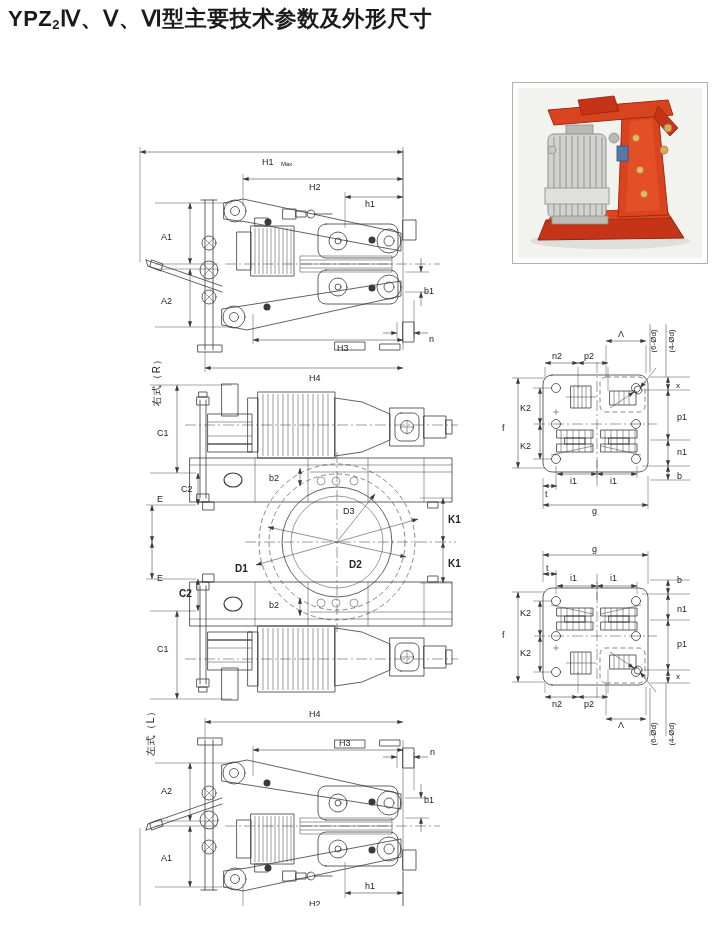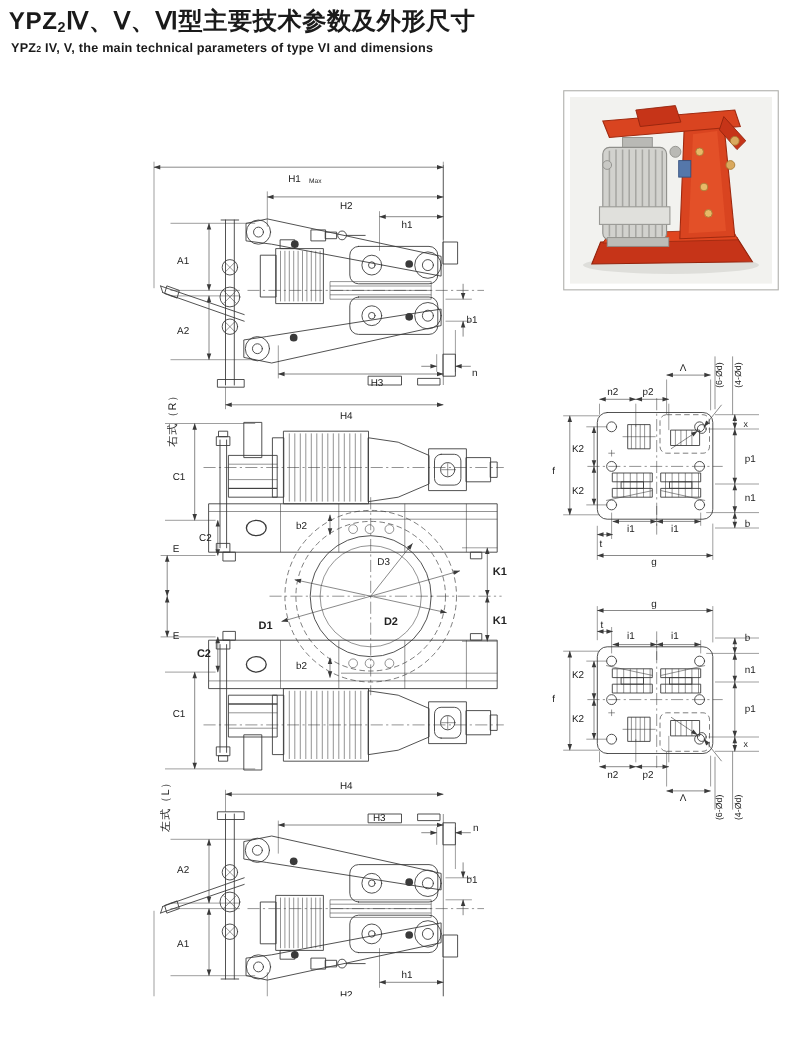--- a/index.html
+++ b/index.html
@@ -29,21 +29,20 @@
   svg text.rot{font-size:10px;letter-spacing:1px;}
   svg text.hole{font-size:8px;}
 </style>
 </head>
 <body>
 
 <div class="page">
 
   <div class="hdr">
     <h1><span>YPZ</span><span class="subnum">2</span><span>Ⅳ、Ⅴ、Ⅵ型主要技术参数及外形尺寸</span></h1>
-    <p><span>YPZ</span><span class="subnum" style="font-size:8px;">2</span><span> IV, V, the main technical parameters of type VI and dimensions</span></p>
   </div>
 
   <div class="photo-frame">
     <svg viewBox="0 0 184 170" role="img">
       <rect x="0" y="0" width="184" height="170" fill="#f2f2ef"></rect>
       <ellipse cx="92" cy="153" rx="80" ry="8" fill="#dededa"></ellipse>
       <polygon points="28,132 152,128 166,150 20,152" fill="#c63418" stroke="#93230c" stroke-width="1"></polygon>
       <polygon points="36,124 148,121 153,130 30,133" fill="#e0451f" stroke="#a02a10" stroke-width=".8"></polygon>
       <polygon points="104,28 140,24 150,127 100,129" fill="#d94420" stroke="#a02a10" stroke-width="1"></polygon>
       <polygon points="112,34 134,31 142,122 108,124" fill="#e35028" stroke="none"></polygon>

